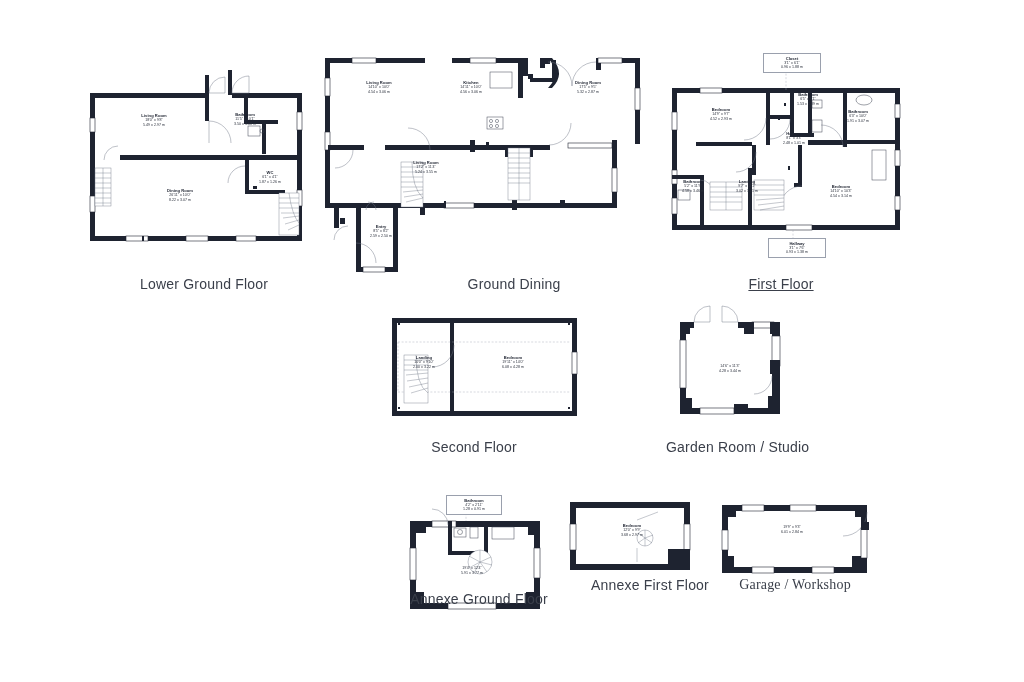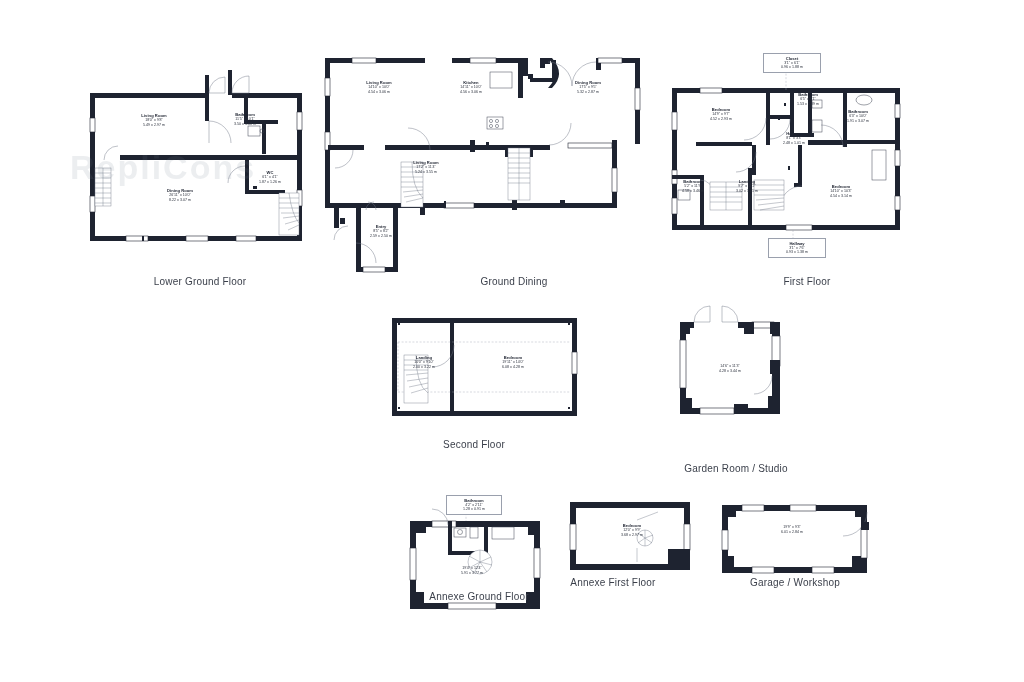--- a/index.html
+++ b/index.html
@@ -25,21 +25,21 @@
   svg.plan-svg {
     position: absolute;
     left: 0; top: 0;
     width: 1024px;
     height: 682px;
     display: block;
   }
   .floor-caption {
     position: absolute;
     font-family: "Liberation Sans", sans-serif;
-    font-size: 10px;
+    font-size: 14px;
     color: #3a3f4a;
     text-align: center;
     white-space: nowrap;
     letter-spacing: 0.2px;
   }
   .room-label {
     position: absolute;
     text-align: center;
     white-space: nowrap;
     line-height: 1.28;
@@ -635,22 +635,21 @@
   </div>
 
   <div class="room-label nolabel" style="left:762px; top:525px; width:60px;">
 
     <span class="rdim">19'9" x 9'3"</span>
     <span class="rdim">6.01 x 2.84 m</span>
   </div>
 
   <div class="floor-caption" style="left:140px; top:276px; width:120px;">Lower Ground Floor</div>
   <div class="floor-caption" style="left:452px; top:276px; width:124px;">Ground Dining</div>
-  <div class="floor-caption" style="left:752px; top:276px; width:110px;">First Floor</div>
+  <div class="floor-caption" style="left:726px; top:276px; width:110px;text-decoration:underline;">First Floor</div>
   <div class="floor-caption" style="left:412px; top:439px; width:124px;">Second Floor</div>
-  <div class="floor-caption" style="left:666px; top:439px; width:140px;margin-top:24px;">Garden Room / Studio</div>
+  <div class="floor-caption" style="left:666px; top:439px; width:140px;">Garden Room / Studio</div>
   <div class="floor-caption" style="left:406px; top:591px; width:146px;">Annexe Ground Floor</div>
-  <div class="floor-caption" style="left:548px; top:577px; width:130px;">Annexe First Floor</div>
-  <div class="floor-caption" style="left:730px; top:577px; width:130px;">Garage / Workshop</div>
-
-  <div class="watermark">RepliCons</div>
+  <div class="floor-caption" style="left:585px; top:577px; width:130px;">Annexe First Floor</div>
+  <div class="floor-caption" style="left:730px; top:577px; width:130px;font-family:Liberation Serif, serif;">Garage / Workshop</div>
+
 
 </div>
 
 </body></html>

